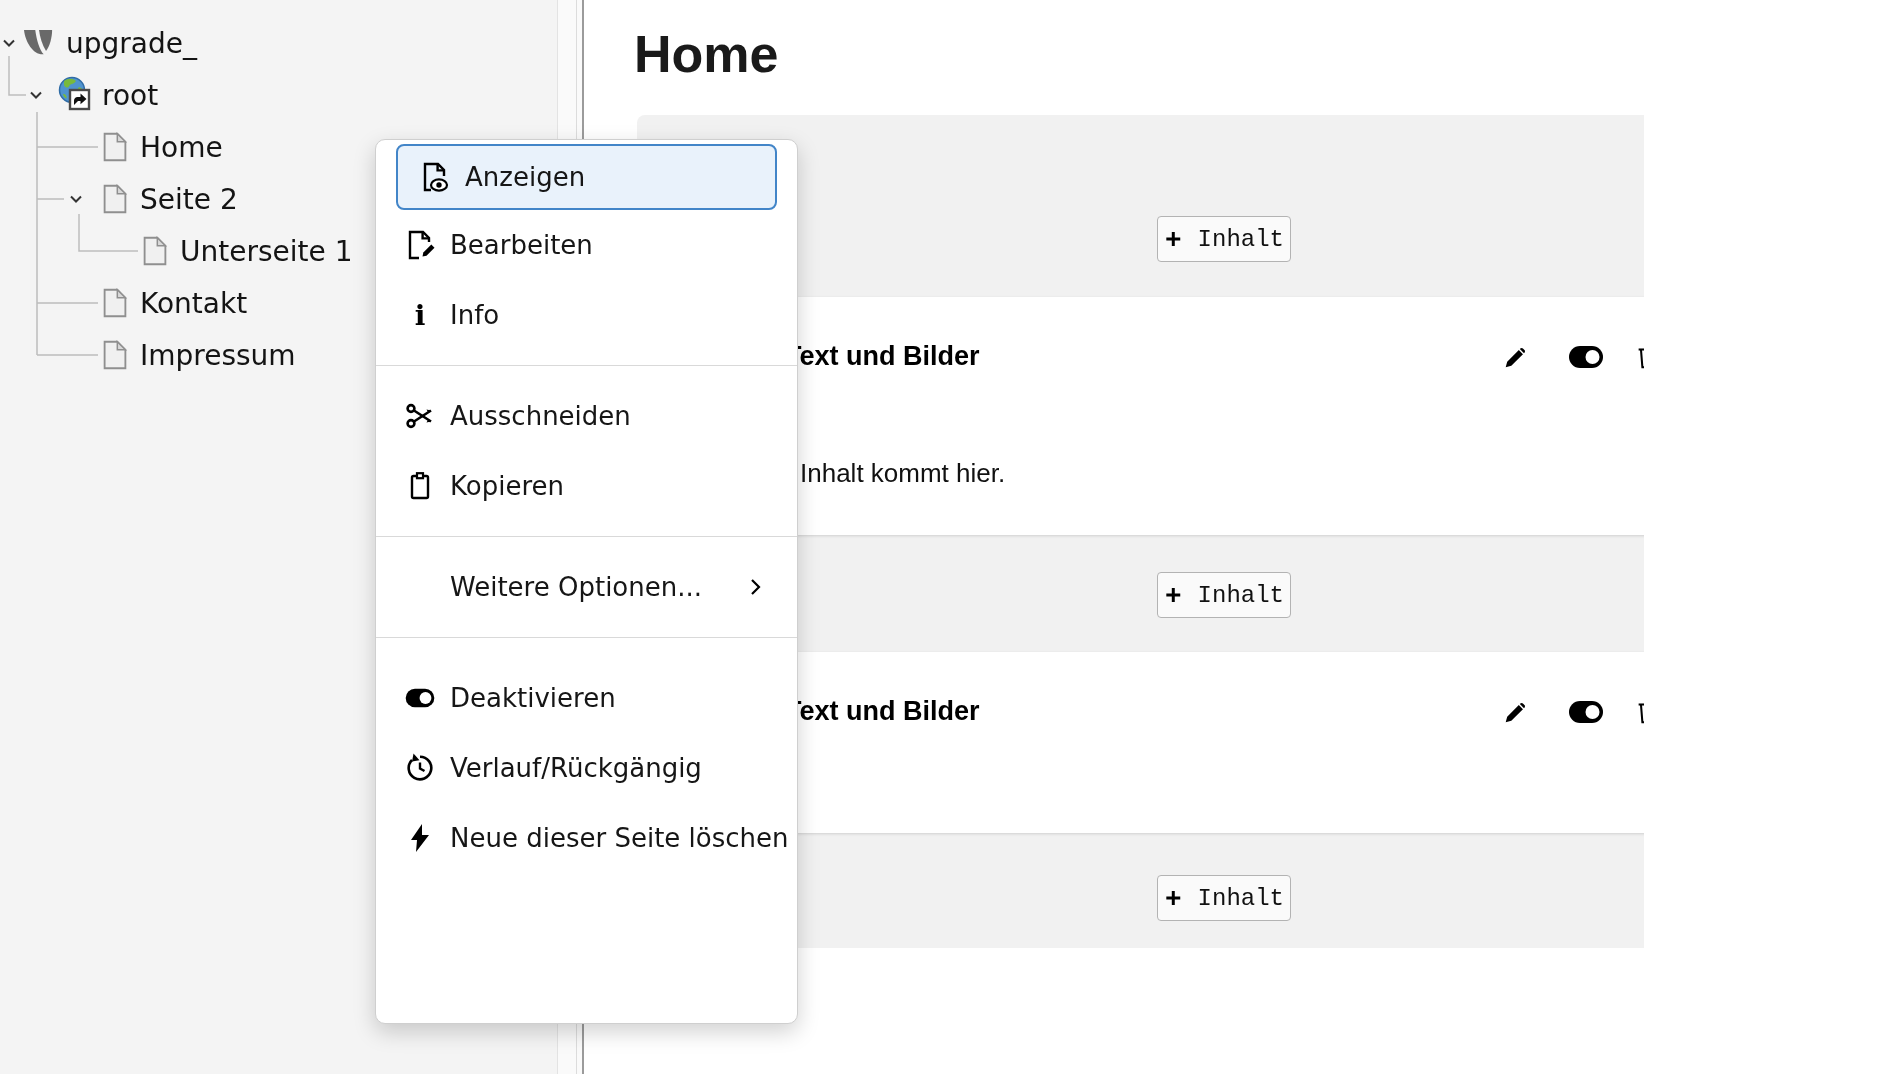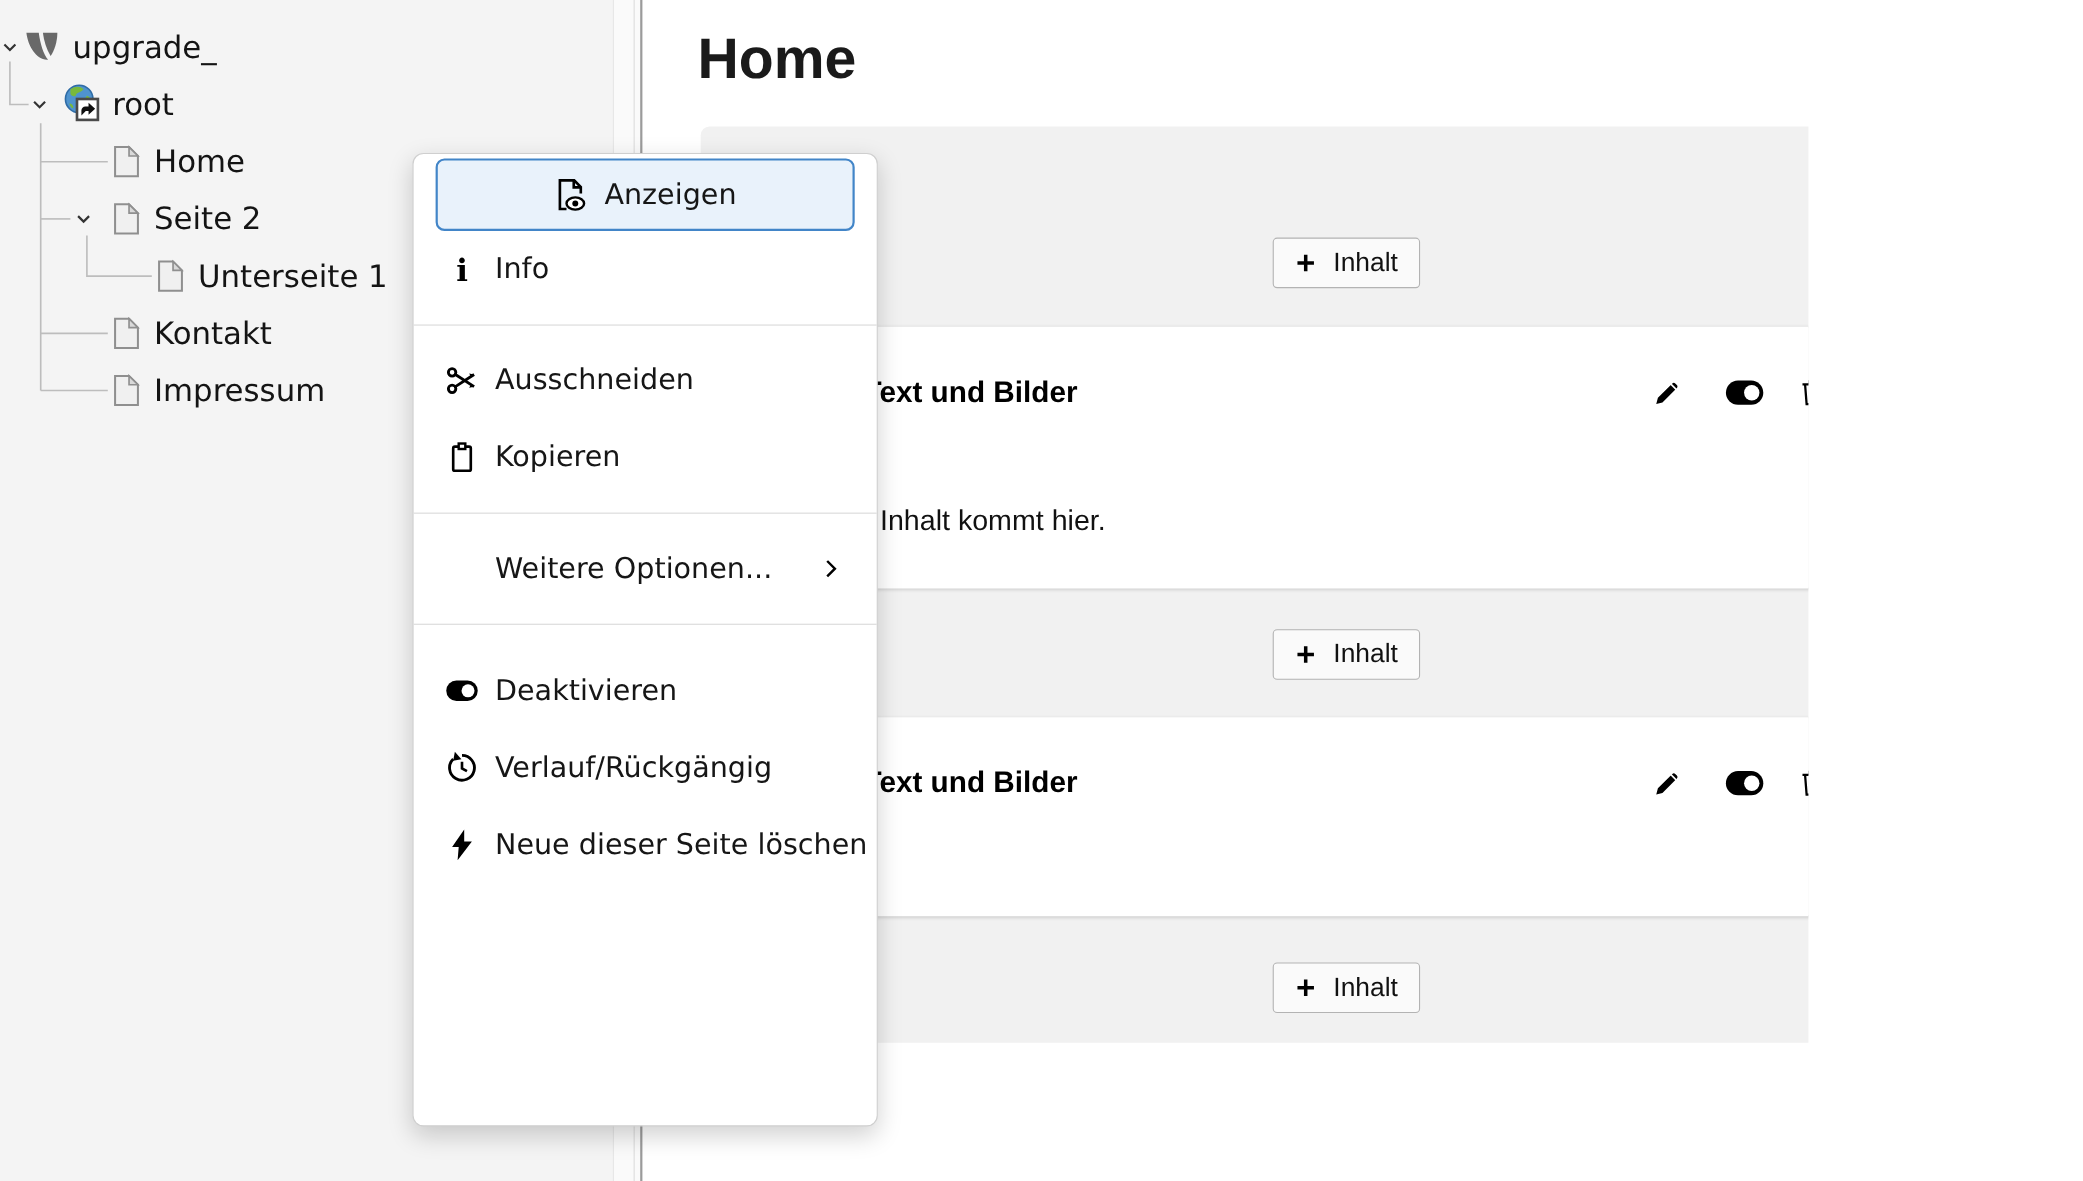--- a/index.html
+++ b/index.html
@@ -20,38 +20,38 @@
               font-size:52px;font-weight:600;color:#1a1a1a;}
   .content-frame{position:absolute;left:637px;top:115px;width:1178px;height:833px;
                  background:#f1f1f1;border-radius:8px;}
   .right-frame{position:absolute;left:1845px;top:115px;width:80px;height:833px;
                background:#f1f1f1;border-radius:8px;}
   .right-heading{position:absolute;left:28px;top:42px;font-family:"Liberation Sans",sans-serif;
                  font-size:32px;font-weight:700;color:#111;}
   .note-btn{position:absolute;left:1113px;top:35px;width:36px;height:36px;cursor:pointer;}
   .add-btn{position:absolute;width:134px;height:46px;display:flex;align-items:center;justify-content:center;
            gap:15px;background:#fafafa;border:1px solid #b3b3b3;border-radius:4px;
-           font-family:Liberation Sans, sans-serif;font-size:24px;color:#111;cursor:pointer;box-sizing:border-box;}
+           font-family:Liberation Mono, monospace;font-size:24px;color:#111;cursor:pointer;box-sizing:border-box;}
   .card{position:absolute;left:24px;width:1121px;background:#fff;border-radius:4px;
         box-shadow:0 1px 3px rgba(0,0,0,.14);}
   .card-title{position:absolute;left:124px;font-family:"Liberation Sans",sans-serif;
               font-size:27px;font-weight:700;color:#000;white-space:nowrap;}
   .card-body{position:absolute;left:126px;font-family:"Liberation Sans",sans-serif;
              font-size:26px;color:#111;white-space:nowrap;}
   .card-actions{position:absolute;left:840px;display:flex;gap:36px;align-items:center;}
   .card-actions .act{width:30px;height:30px;cursor:pointer;}
   
   .ctx-menu{position:absolute;left:375px;top:139px;width:423px;height:885px;background:#fff;
             border:1px solid #cfcfcf;border-radius:10px;box-shadow:0 8px 22px rgba(0,0,0,.18);
             padding:4px 0;box-sizing:border-box;z-index:20;}
   .ctx-item{height:70px;display:flex;align-items:center;gap:14px;padding:0 28px;
             font-size:26px;color:#161616;cursor:pointer;white-space:nowrap;}
   .ctx-item .ci{width:32px;height:32px;flex:0 0 32px;display:flex;align-items:center;justify-content:center;}
   .ctx-item.highlighted{height:66px;margin:0 20px;padding:0 21px;background:#e9f2fb;
-                        border:2px solid #4285c8;border-radius:8px;box-sizing:border-box;justify-content:center;}
+                        border:2px solid #4285c8;border-radius:8px;box-sizing:border-box;}
   .ctx-sep{height:1px;background:#d9d9d9;margin:15px 0;}
   .ctx-sep.wide{margin-bottom:25px;}
   .ctx-chevron{margin-left:auto;width:26px;height:26px;}
   svg{display:block;}
 </style>
 </head>
 <body>
 
 <div class="stage">
 
@@ -283,20 +283,32 @@
             <path d="M25 15 v-6 l-6-6 h-13 v26 h6"></path>
               <path d="M18.6 3.6 v5.8 h5.8"></path>
           </g>
           <ellipse cx="20" cy="24" rx="8" ry="5.6" fill="#fff" stroke="#000" stroke-width="2.2"></ellipse>
           <circle cx="20" cy="24" r="2.7" fill="#000"></circle>
         </svg>
         </span>
       <span>Anzeigen</span>
     </div>
 
+    <div class="ctx-item">
+      <span class="ci">
+        <svg width="32" height="32" viewBox="0 0 32 32">
+          <g fill="none" stroke="#000" stroke-width="2.4">
+            <path d="M25 13 v-4 l-6-6 h-13 v26 h9"></path>
+              <path d="M18.6 3.6 v5.8 h5.8"></path>
+          </g>
+          <path d="M18.5 27.5 l.8-4 8-8 3.2 3.2-8 8-4 .8z" fill="#000"></path>
+        </svg>
+        </span>
+      <span>Bearbeiten</span>
+    </div>
 
 
     <div class="ctx-item">
       <span class="ci">
         <svg width="32" height="32" viewBox="0 0 32 32">
           <text x="16" y="26" text-anchor="middle" font-family="DejaVu Serif, serif" font-size="28" font-weight="bold" fill="#000">i</text>
         </svg>
         </span>
       <span>Info</span>
     </div>

